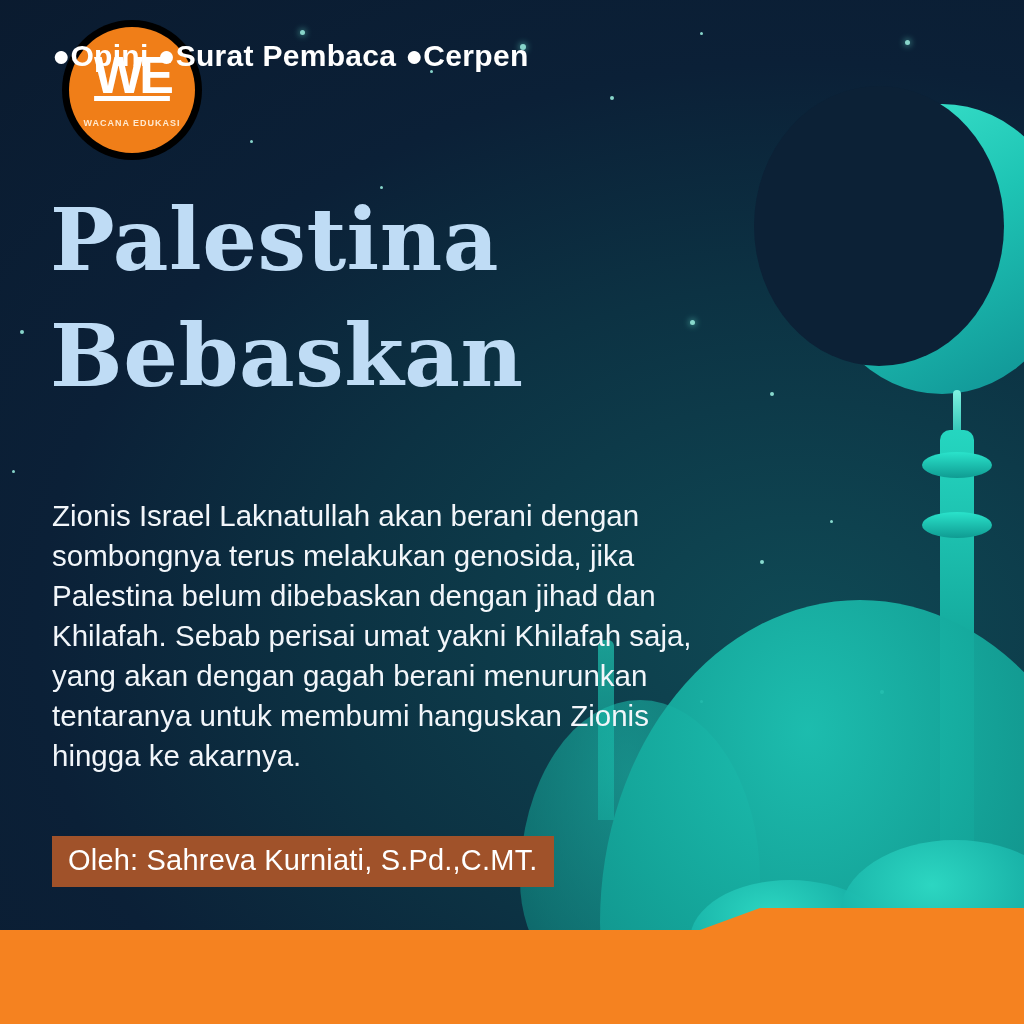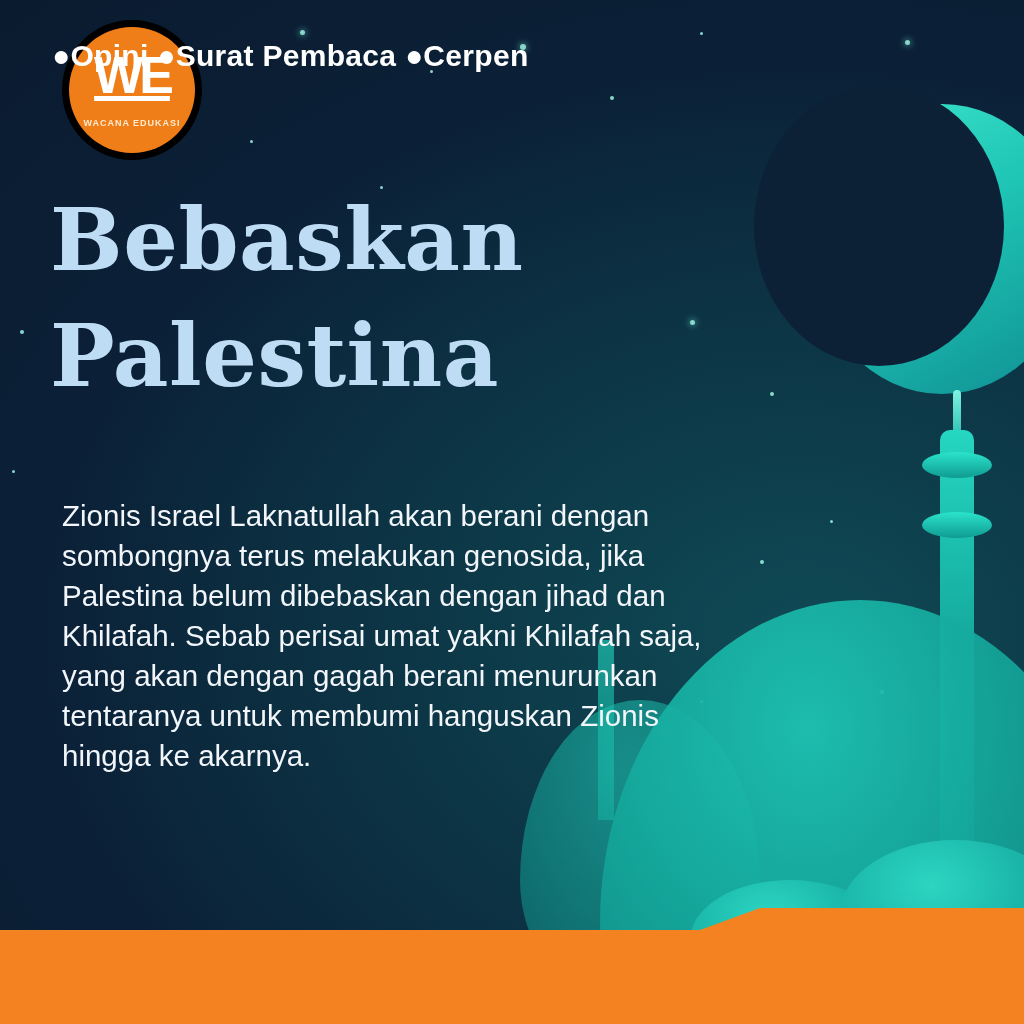--- a/index.html
+++ b/index.html
@@ -187,21 +187,20 @@
   
   .body-copy {
     position: absolute;
     left: 52px;
     top: 496px;
     width: 690px;
     color: #f2f6fa;
     font-size: 29.5px;
     line-height: 40px;
     font-family: "Liberation Sans", sans-serif;
-    margin-left: 10px;
   }
 
   
   .author {
     position: absolute;
     left: 52px;
     top: 836px;
     background: #a0522a;
     color: #ffffff;
     font-size: 29px;
@@ -274,26 +273,27 @@
   <div class="cloud" style="left:560px;top:930px;width:180px;height:110px;opacity:.6;"></div>
 
   <div class="logo">
     <div class="logo-inner">
       <div class="logo-mark">WE</div>
       <div class="logo-sub">WACANA EDUKASI</div>
     </div>
   </div>
 
   <div class="headline">
+    <div class="line">Palestina</div>
     <div class="line">Bebaskan</div>
-    <div class="line">Palestina</div>
   </div>
 
 
   <div class="body-copy">Zionis Israel Laknatullah akan berani dengan sombongnya terus melakukan genosida, jika Palestina belum dibebaskan dengan jihad dan Khilafah. Sebab perisai umat yakni Khilafah saja, yang akan dengan gagah berani menurunkan tentaranya untuk membumi hanguskan Zionis hingga ke akarnya.</div>
 
+  <div class="author">Oleh: Sahreva Kurniati, S.Pd.,C.MT.</div>
 
   <div class="footer"></div>
   <div class="footer-lines">
     <span>●Opini ●Surat Pembaca ●Cerpen</span><br>
   </div>
 
 </div>
 
 </body></html>

